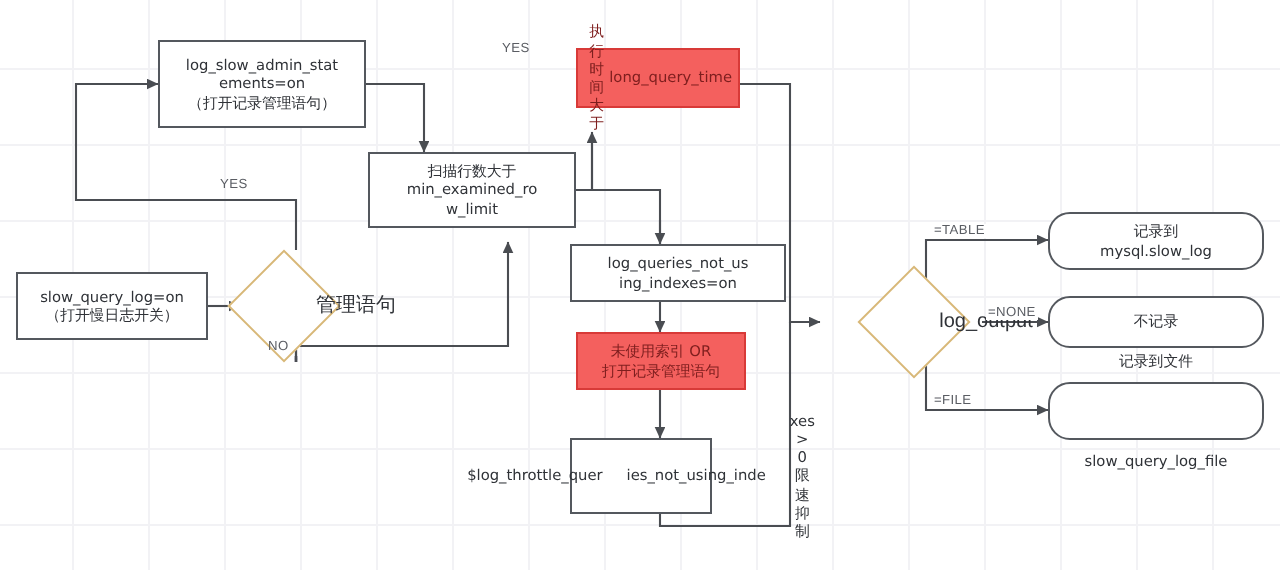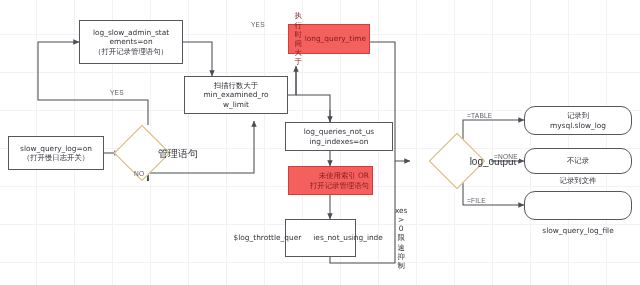--- a/index.html
+++ b/index.html
@@ -127,21 +127,21 @@
 <div class="node box-red" style="left:288px;top:24px;width:82px;height:30px;display:flex;flex-direction:row;align-items:center;justify-content:center;">
   <span class="cjk">执行时间大于</span>
   <span class="cjk">long_query_time</span>
 </div>
 
 <div class="node box" style="left:285px;top:122px;width:108px;height:29px;flex-direction:column;">
   <span class="cjk">log_queries_not_us</span>
   <span class="cjk">ing_indexes=on</span>
 </div>
 
-<div class="node box-red" style="left:288px;top:166px;width:85px;height:29px;display:flex;flex-direction:column;align-items:flex-end;justify-content:center;">
+<div class="node box-red" style="left:288px;top:166px;width:85px;height:29px;display:flex;flex-direction:column;align-items:center;justify-content:center;">
   <span class="cjk">未使用索引 OR</span>
   <span class="cjk">打开记录管理语句</span>
 </div>
 
 <div class="node box" style="left:285px;top:219px;width:71px;height:38px;flex-direction:row;gap:12px;">
   <span class="cjk">$log_throttle_quer</span>
   <span class="cjk">ies_not_using_inde</span>
   <span class="cjk">xes &gt; 0 限速抑制</span>
 </div>
 

